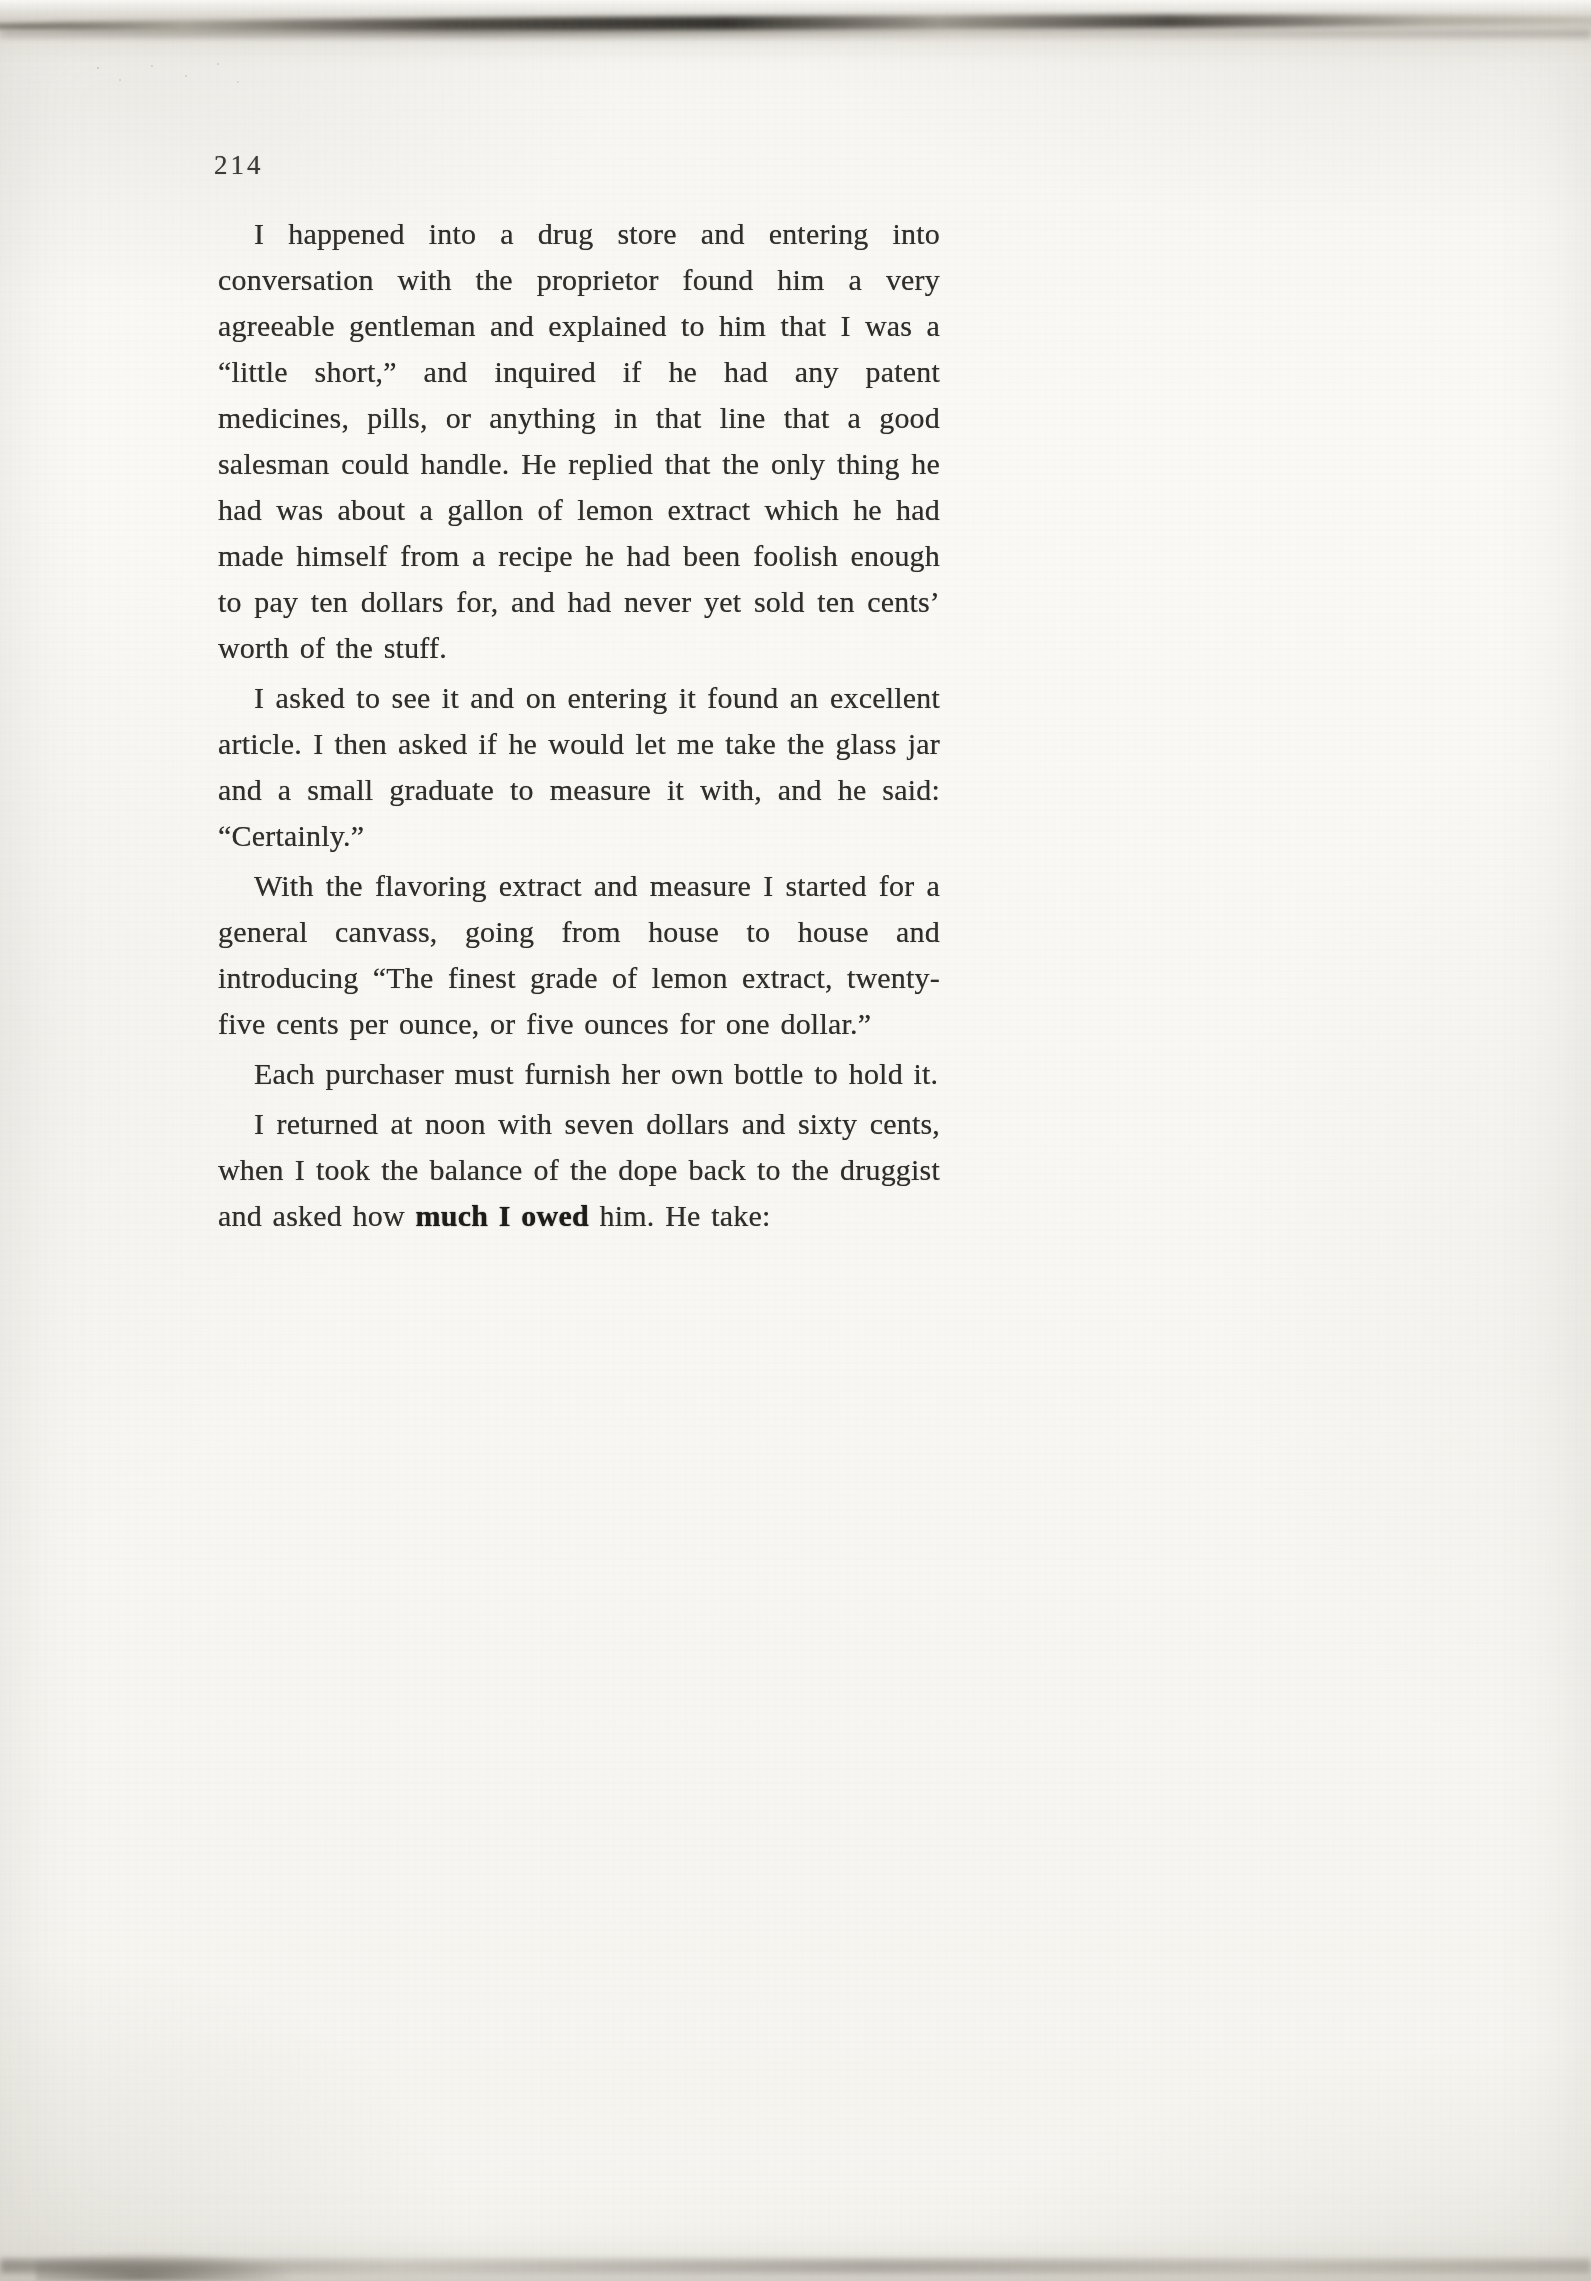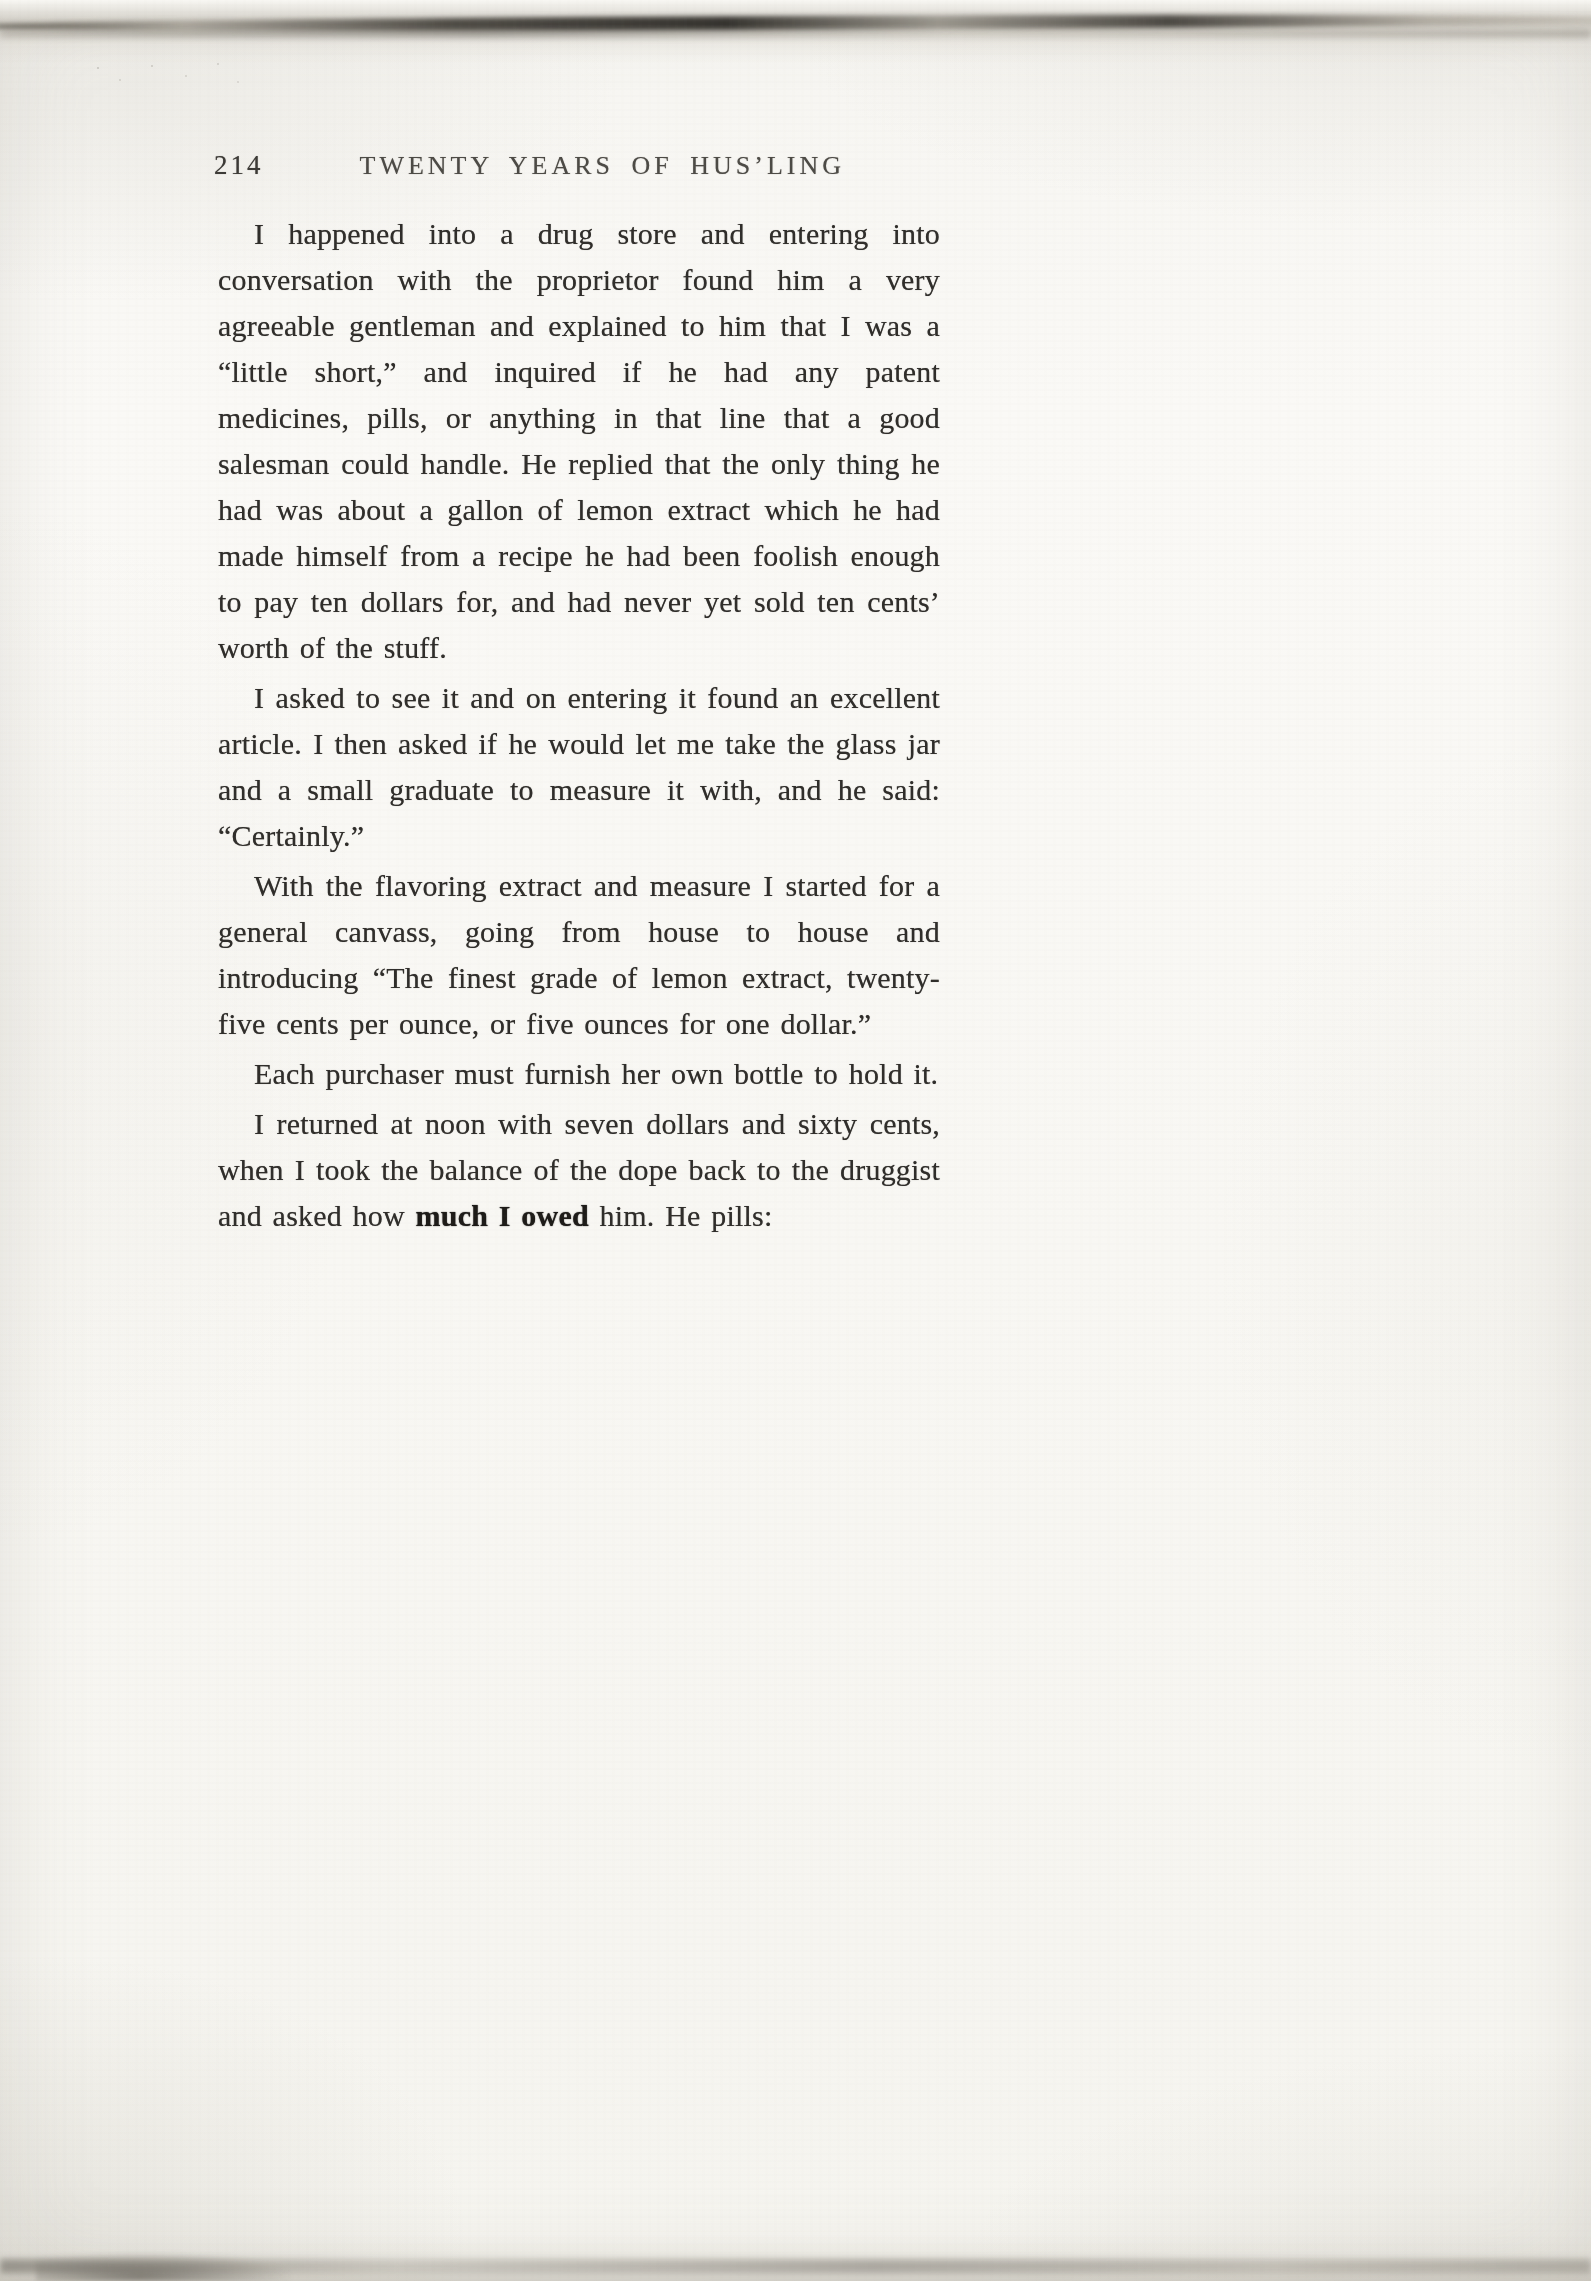--- a/index.html
+++ b/index.html
@@ -139,29 +139,28 @@
 
 <div class="scan">
   <div class="band-top-halo"></div>
   <div class="band-top"></div>
   <div class="band-top2"></div>
   <div class="speckles"></div>
 
   <div class="page-inner">
     <div class="running-header">
       <span class="page-num">214</span>
-      <span class="header-title">TWENTY YEARS OF HUS’LING</span>
     </div>
 
     <div class="body-text">
       <p>I happened into a drug store and entering into conversation with the proprietor found him a very agreeable gentleman and explained to him that I was a “little short,” and inquired if he had any patent medicines, pills, or anything in that line that a good salesman could handle. He replied that the only thing he had was about a gallon of lemon extract which he had made himself from a recipe he had been foolish enough to pay ten dollars for, and had never yet sold ten cents’ worth of the stuff.</p>
       <p>I asked to see it and on entering it found an excellent article.  I then asked if he would let me take the glass jar and a small graduate to measure it with, and he said: “Certainly.”</p>
       <p>With the flavoring extract and measure I started for a general canvass, going from house to house and introducing “The finest grade of lemon extract, twenty-five cents per ounce, or five ounces for one dollar.”</p>
       <p>Each purchaser must furnish her own bottle to hold it.</p>
-      <p><span>I returned at noon with seven dollars and sixty cents, when I took the balance of the dope back to the druggist and asked how </span><span class="inked">much I owed</span><span> him.  He pills:</span></p>
+      <p><span>I returned at noon with seven dollars and sixty cents, when I took the balance of the dope back to the druggist and asked how </span><span class="inked">much I owed</span><span> him.  He take:</span></p>
     </div>
   </div>
 
   <div class="band-bottom-halo"></div>
   <div class="band-bottom"></div>
   <div class="corner-blot"></div>
   <div class="grain"></div>
 </div>
 
 </body></html>

